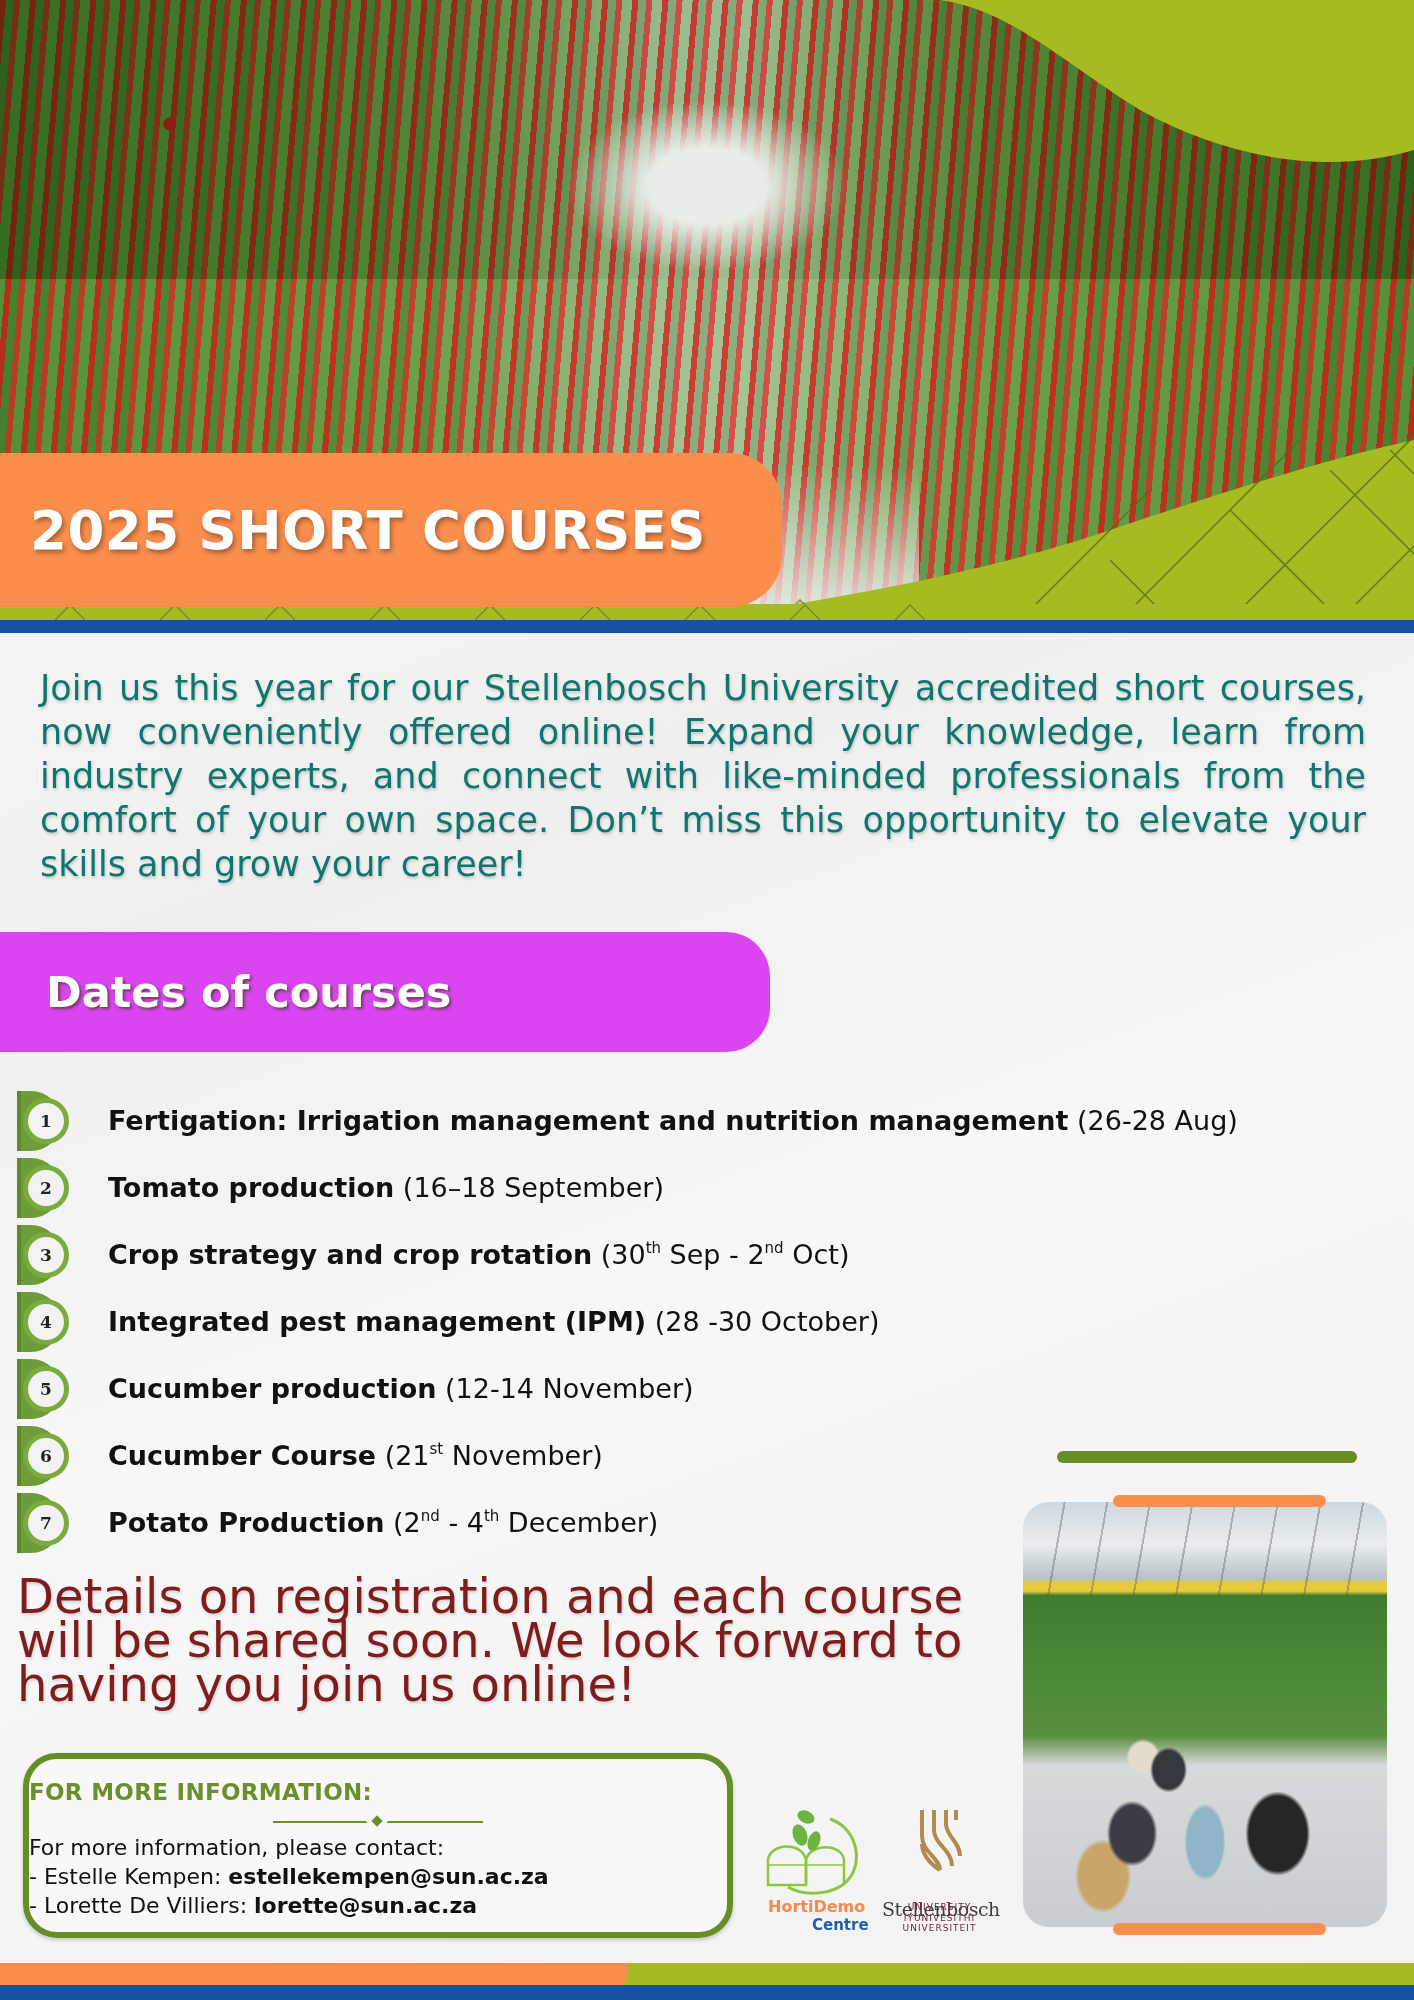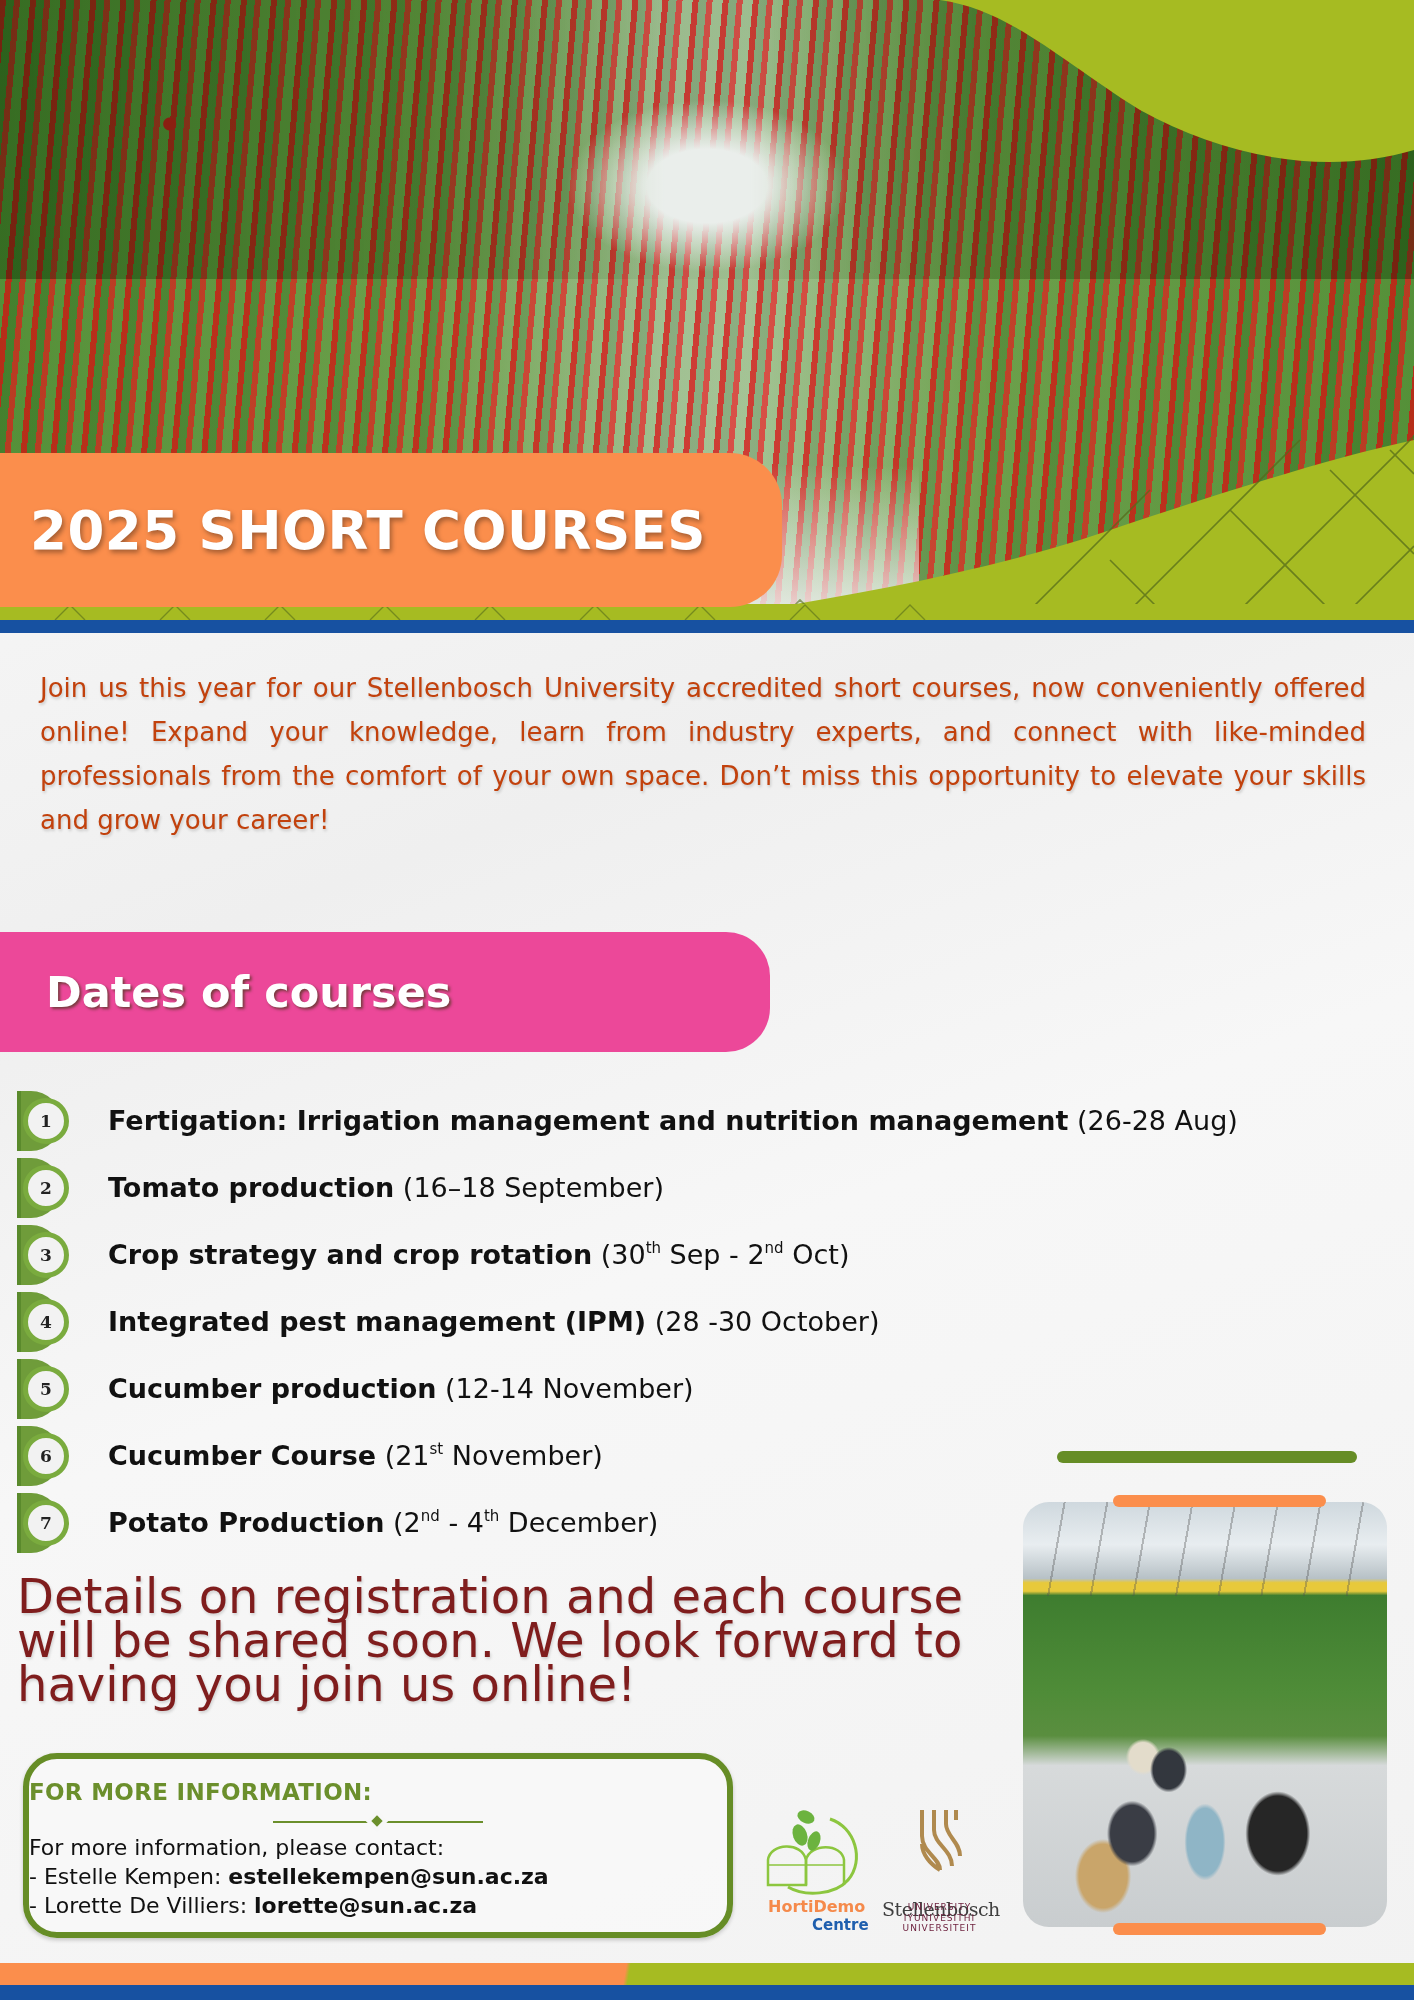--- a/index.html
+++ b/index.html
@@ -39,28 +39,28 @@
     }
     .title-pill h1 {
       font-family: "DejaVu Sans", sans-serif; font-weight: 700; font-size: 53px; color: #fff;
       letter-spacing: 0.5px; text-shadow: 2px 3px 5px rgba(0,0,0,0.35);
     }
     .blue-band { position: absolute; left: 0; top: 620px; width: 1414px; height: 13px; background: #1751a1; }
 
     
     .intro {
       position: absolute; left: 40px; top: 666px; width: 1326px;
-      font-family: "DejaVu Sans", sans-serif; font-size: 26px; line-height: 44px;
-      text-align: justify; color: #c2410c; text-shadow: 1px 2px 3px rgba(0,0,0,0.18);
+      font-family: "DejaVu Sans", sans-serif; font-size: 35px; line-height: 44px;
+      text-align: justify; color: #0f766e; text-shadow: 1px 2px 3px rgba(0,0,0,0.18);
     }
 
     
     .dates-pill {
       position: absolute; left: 0; top: 932px; width: 770px; height: 120px;
-      background: #ec4899; border-radius: 0 44px 44px 0;
+      background: #d946ef; border-radius: 0 44px 44px 0;
       display: flex; align-items: center; padding-left: 46px;
     }
     .dates-pill h2 {
       font-family: "DejaVu Sans", sans-serif; font-weight: 700; font-size: 43px; color: #fff;
       text-shadow: 2px 2px 3px rgba(40,50,0,0.6);
     }
 
     
     .courses { position: absolute; left: 0; top: 1087px; width: 1000px; }
     .course {

